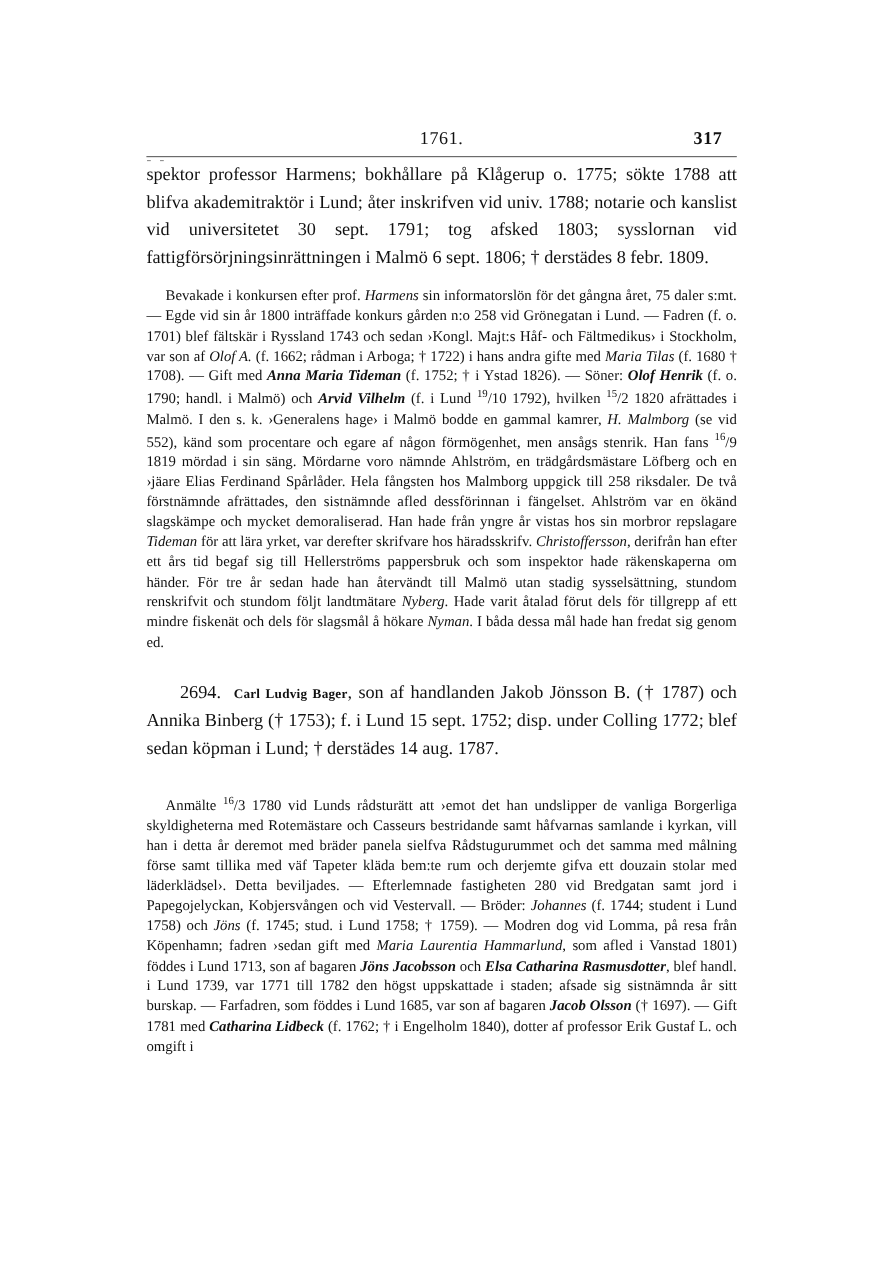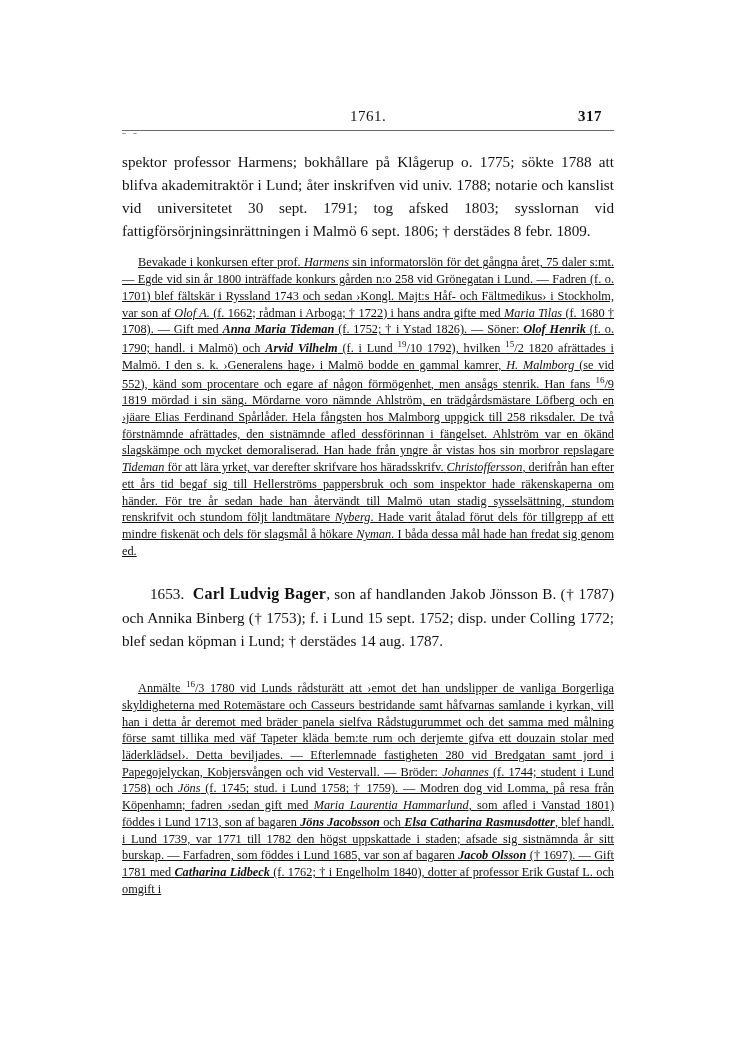--- a/index.html
+++ b/index.html
@@ -65,48 +65,47 @@
     color: #8a8a8a;
     letter-spacing: 2px;
   }
   .body-top {
     margin-top: 20px;
   }
   p.large {
     font-size: 15.2px;
     line-height: 1.52;
     text-align: justify;
-    margin: 16px 0 0 0;
+    margin: 0 0 0 0;
     text-indent: 0;
     hyphens: manual;
   }
   p.small {
     font-size: 12.3px;
     line-height: 1.36;
     text-align: justify;
     margin: 12px 0 0 0;
     text-indent: 16px;
-    text-decoration: underline;
   }
   p.small.tight {
     margin-top: 26px;
   }
   .entry-head {
     margin-top: 22px;
     font-size: 15.2px;
     line-height: 1.52;
     text-align: justify;
     text-indent: 28px;
   }
   .entry-num {
     font-weight: normal;
   }
   .entry-name {
     font-weight: bold;
-    font-size: 16px;
+    font-size: 11px;
     letter-spacing: 0.2px;
     font-family: Liberation Serif, serif;
   }
   i { font-style: italic; }
   b { font-weight: bold; }
   .sup {
     font-size: 9px;
     vertical-align: super;
   }
 </style>
@@ -120,18 +119,18 @@
       <span class="dash-artifact">- -</span>
       <span class="year">1761.</span>
       <span class="folio">317</span>
       <span class="rule"></span>
     </div>
 
     <p class="large body-top"><span>spektor professor Harmens; bokhållare på Klågerup o. 1775; sökte 1788 att blifva akademitraktör i Lund; åter inskrifven vid univ. 1788; notarie och kanslist vid universitetet 30 sept. 1791; tog afsked 1803; sysslornan vid fattigförsörjningsinrättningen i Malmö 6 sept. 1806; † derstädes 8 febr. 1809.</span></p>
 
     <p class="small"><span>Bevakade i konkursen efter prof. </span><i>Harmens</i><span> sin informatorslön för det gångna året, 75 daler s:mt. — Egde vid sin år 1800 inträffade konkurs gården n:o 258 vid Grönegatan i Lund. — Fadren (f. o. 1701) blef fältskär i Ryssland 1743 och sedan ›Kongl. Majt:s Håf- och Fältmedikus› i Stockholm, var son af </span><i>Olof A.</i><span> (f. 1662; rådman i Arboga; † 1722) i hans andra gifte med </span><i>Maria Tilas</i><span> (f. 1680 † 1708). — Gift med </span><i><b>Anna Maria Tideman</b></i><span> (f. 1752; † i Ystad 1826). — Söner: </span><i><b>Olof Henrik</b></i><span> (f. o. 1790; handl. i Malmö) och </span><i><b>Arvid Vilhelm</b></i><span> (f. i Lund </span><span class="sup">19</span><span>/10 1792), hvilken </span><span class="sup">15</span><span>/2 1820 afrättades i Malmö. I den s. k. ›Generalens hage› i Malmö bodde en gammal kamrer, </span><i>H. Malmborg</i><span> (se vid 552), känd som procentare och egare af någon förmögenhet, men ansågs stenrik. Han fans </span><span class="sup">16</span><span>/9 1819 mördad i sin säng. Mördarne voro nämnde Ahlström, en trädgårdsmästare Löfberg och en ›jäare Elias Ferdinand Spårlåder. Hela fångsten hos Malmborg uppgick till 258 riksdaler. De två förstnämnde afrättades, den sistnämnde afled dessförinnan i fängelset. Ahlström var en ökänd slagskämpe och mycket demoraliserad. Han hade från yngre år vistas hos sin morbror repslagare </span><i>Tideman</i><span> för att lära yrket, var derefter skrifvare hos häradsskrifv. </span><i>Christoffersson</i><span>, derifrån han efter ett års tid begaf sig till Hellerströms pappersbruk och som inspektor hade räkenskaperna om händer. För tre år sedan hade han återvändt till Malmö utan stadig sysselsättning, stundom renskrifvit och stundom följt landtmätare </span><i>Nyberg</i><span>. Hade varit åtalad förut dels för tillgrepp af ett mindre fiskenät och dels för slagsmål å hökare </span><i>Nyman</i><span>. I båda dessa mål hade han fredat sig genom ed.</span></p>
 
-    <p class="entry-head"><span class="entry-num">1653.</span>&nbsp;&nbsp;<span class="entry-name">Carl Ludvig Bager</span><span>, son af handlanden Jakob Jönsson B. († 1787) och Annika Binberg († 1753); f. i Lund 15 sept. 1752; disp. under Colling 1772; blef sedan köpman i Lund; † derstädes 14 aug. 1787.</span></p>
+    <p class="entry-head"><span class="entry-num">2694.</span>&nbsp;&nbsp;<span class="entry-name">Carl Ludvig Bager</span><span>, son af handlanden Jakob Jönsson B. († 1787) och Annika Binberg († 1753); f. i Lund 15 sept. 1752; disp. under Colling 1772; blef sedan köpman i Lund; † derstädes 14 aug. 1787.</span></p>
 
     <p class="small tight"><span>Anmälte </span><span class="sup">16</span><span>/3 1780 vid Lunds rådsturätt att ›emot det han undslipper de vanliga Borgerliga skyldigheterna med Rotemästare och Casseurs bestridande samt håfvarnas samlande i kyrkan, vill han i detta år deremot med bräder panela sielfva Rådstugurummet och det samma med målning förse samt tillika med väf Tapeter kläda bem:te rum och derjemte gifva ett douzain stolar med läderklädsel›. Detta beviljades. — Efterlemnade fastigheten 280 vid Bredgatan samt jord i Papegojelyckan, Kobjersvången och vid Vestervall. — Bröder: </span><i>Johannes</i><span> (f. 1744; student i Lund 1758) och </span><i>Jöns</i><span> (f. 1745; stud. i Lund 1758; † 1759). — Modren dog vid Lomma, på resa från Köpenhamn; fadren ›sedan gift med </span><i>Maria Laurentia Hammarlund</i><span>, som afled i Vanstad 1801) föddes i Lund 1713, son af bagaren </span><i><b>Jöns Jacobsson</b></i><span> och </span><i><b>Elsa Catharina Rasmusdotter</b></i><span>, blef handl. i Lund 1739, var 1771 till 1782 den högst uppskattade i staden; afsade sig sistnämnda år sitt burskap. — Farfadren, som föddes i Lund 1685, var son af bagaren </span><i><b>Jacob Olsson</b></i><span> († 1697). — Gift 1781 med </span><i><b>Catharina Lidbeck</b></i><span> (f. 1762; † i Engelholm 1840), dotter af professor Erik Gustaf L. och omgift i</span></p>
 
   </div>
 </div>
 
 </body></html>

